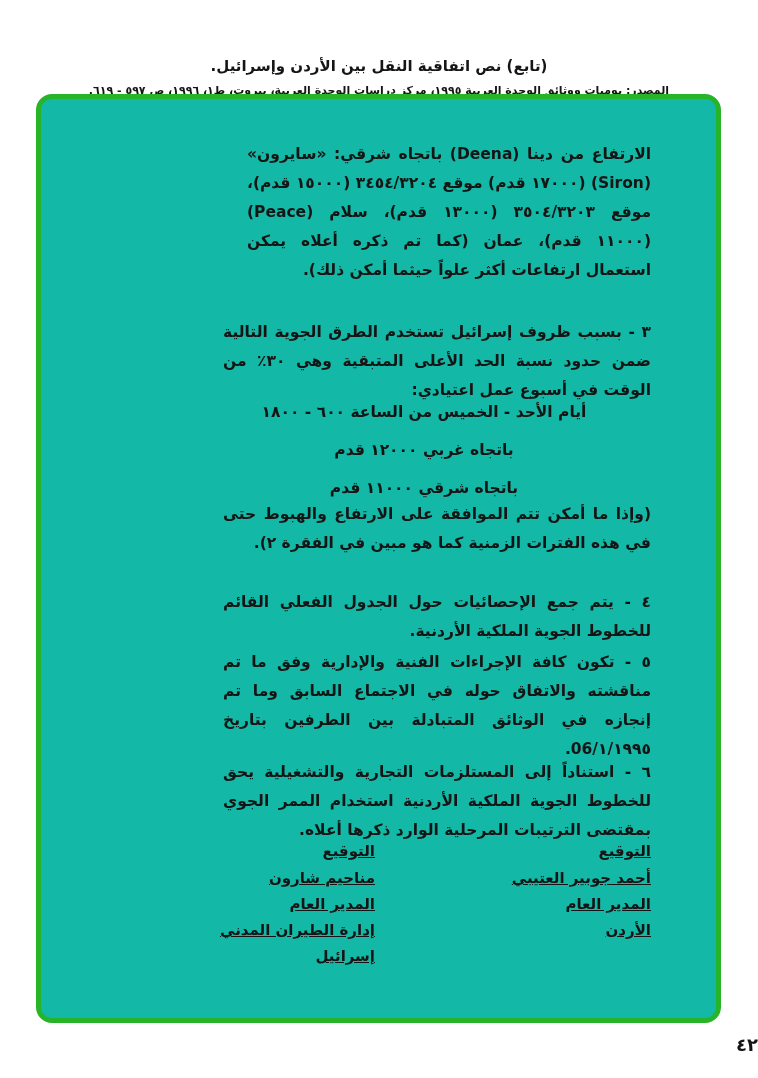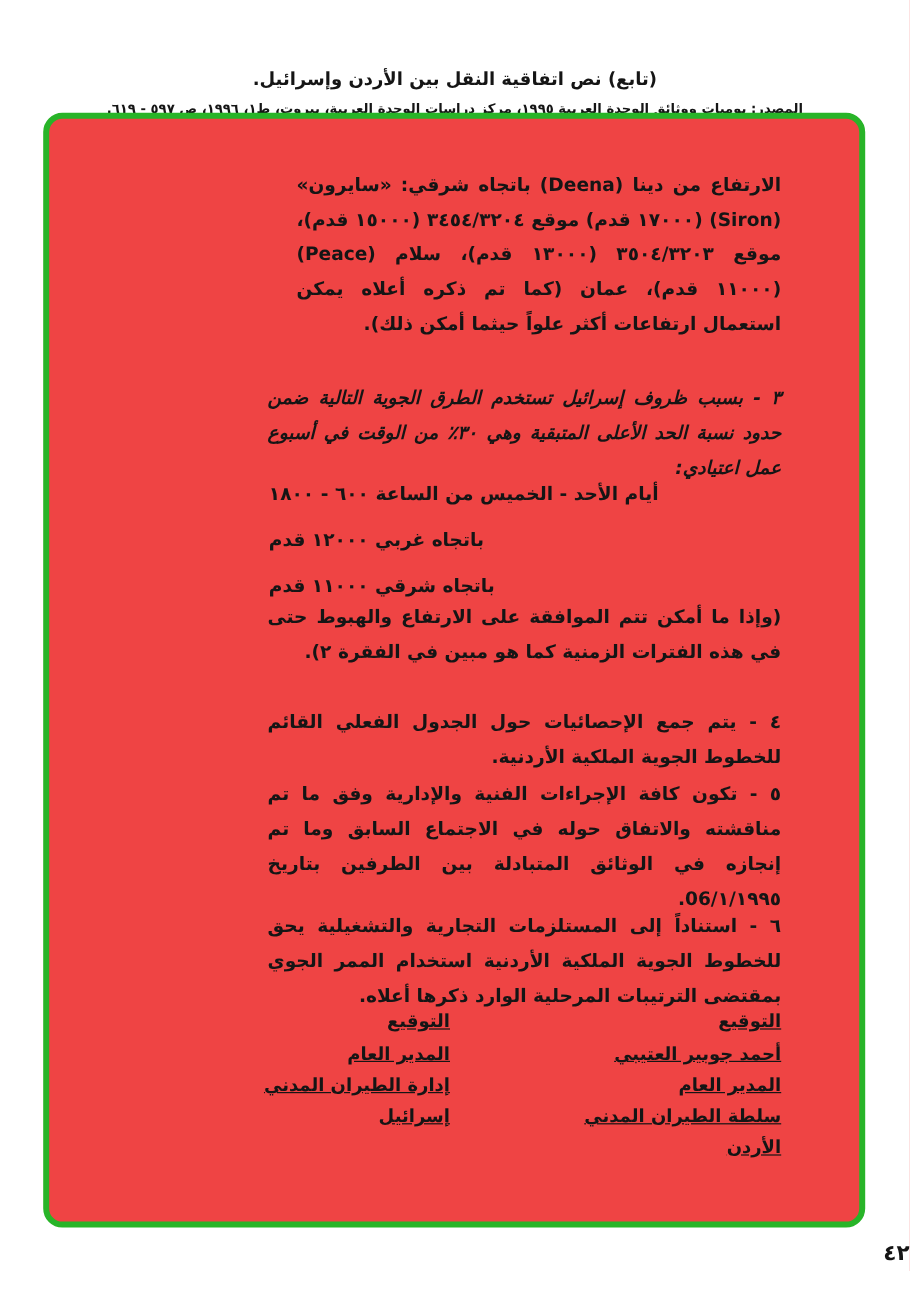--- a/index.html
+++ b/index.html
@@ -20,36 +20,36 @@
   .header { text-align: center; padding-top: 20px; }
   .header-title { font-size: 15px; font-weight: 700; margin-top: 37px; }
   .header-source { font-size: 11px; font-weight: 700; margin-top: 9px; }
 
   .frame {
     position: absolute;
     top: 94px; left: 36px;
     width: 685px; height: 929px;
     border: 5px solid var(--frame-green, #28b428);
     border-radius: 16px;
-    background: #ef4444;
+    background: #14b8a6;
   }
 
   .block {
     position: absolute;
     right: 65px;
     width: 428px;
     font-size: 15.5px;
     font-weight: 700;
     line-height: 29px;
     text-align: justify;
     margin: 0;
   }
   .intro      { top: 41px;  width: 404px; }
-  .clause-3   { top: 219px; font-style: italic; }
-  .schedule   { top: 299px; right: 92px; width: 400px; text-align: left; }
+  .clause-3   { top: 219px; }
+  .schedule   { top: 299px; right: 92px; width: 400px; text-align: center; }
   .schedule-line { line-height: 29px; margin-bottom: 9px; white-space: nowrap; }
   .note       { top: 401px; }
   .clause-4   { top: 489px; }
   .clause-5   { top: 549px; }
   .clause-6   { top: 659px; }
 
   .signatures { position: absolute; top: 739px; right: 0; left: 0; height: 150px; }
   .sig-col { position: absolute; top: 0; text-align: right; }
   .sig-jordan { right: 65px; }
   .sig-israel { right: 341px; }
@@ -93,25 +93,25 @@
 
     <p class="block clause-5">٥ - تكون كافة الإجراءات الفنية والإدارية وفق ما تم مناقشته والاتفاق حوله في الاجتماع السابق وما تم إنجازه في الوثائق المتبادلة بين الطرفين بتاريخ 06/١/١٩٩٥.</p>
 
     <p class="block clause-6">٦ - استناداً إلى المستلزمات التجارية والتشغيلية يحق للخطوط الجوية الملكية الأردنية استخدام الممر الجوي بمقتضى الترتيبات المرحلية الوارد ذكرها أعلاه.</p>
 
     <div class="signatures">
       <div class="sig-col sig-jordan">
         <div class="sig-line sig-heading">التوقيع</div>
         <div class="sig-line">أحمد جوبير العتيبي</div>
         <div class="sig-line">المدير العام</div>
-        <div class="sig-line">سلطة الطيران المدني</div>
         <div class="sig-line">الأردن</div>
       </div>
       <div class="sig-col sig-israel">
         <div class="sig-line sig-heading">التوقيع</div>
+        <div class="sig-line">مناحيم شارون</div>
         <div class="sig-line">المدير العام</div>
         <div class="sig-line">إدارة الطيران المدني</div>
         <div class="sig-line">إسرائيل</div>
       </div>
     </div>
 
   </div>
 
   <div class="page-number">٤٢</div>
 

